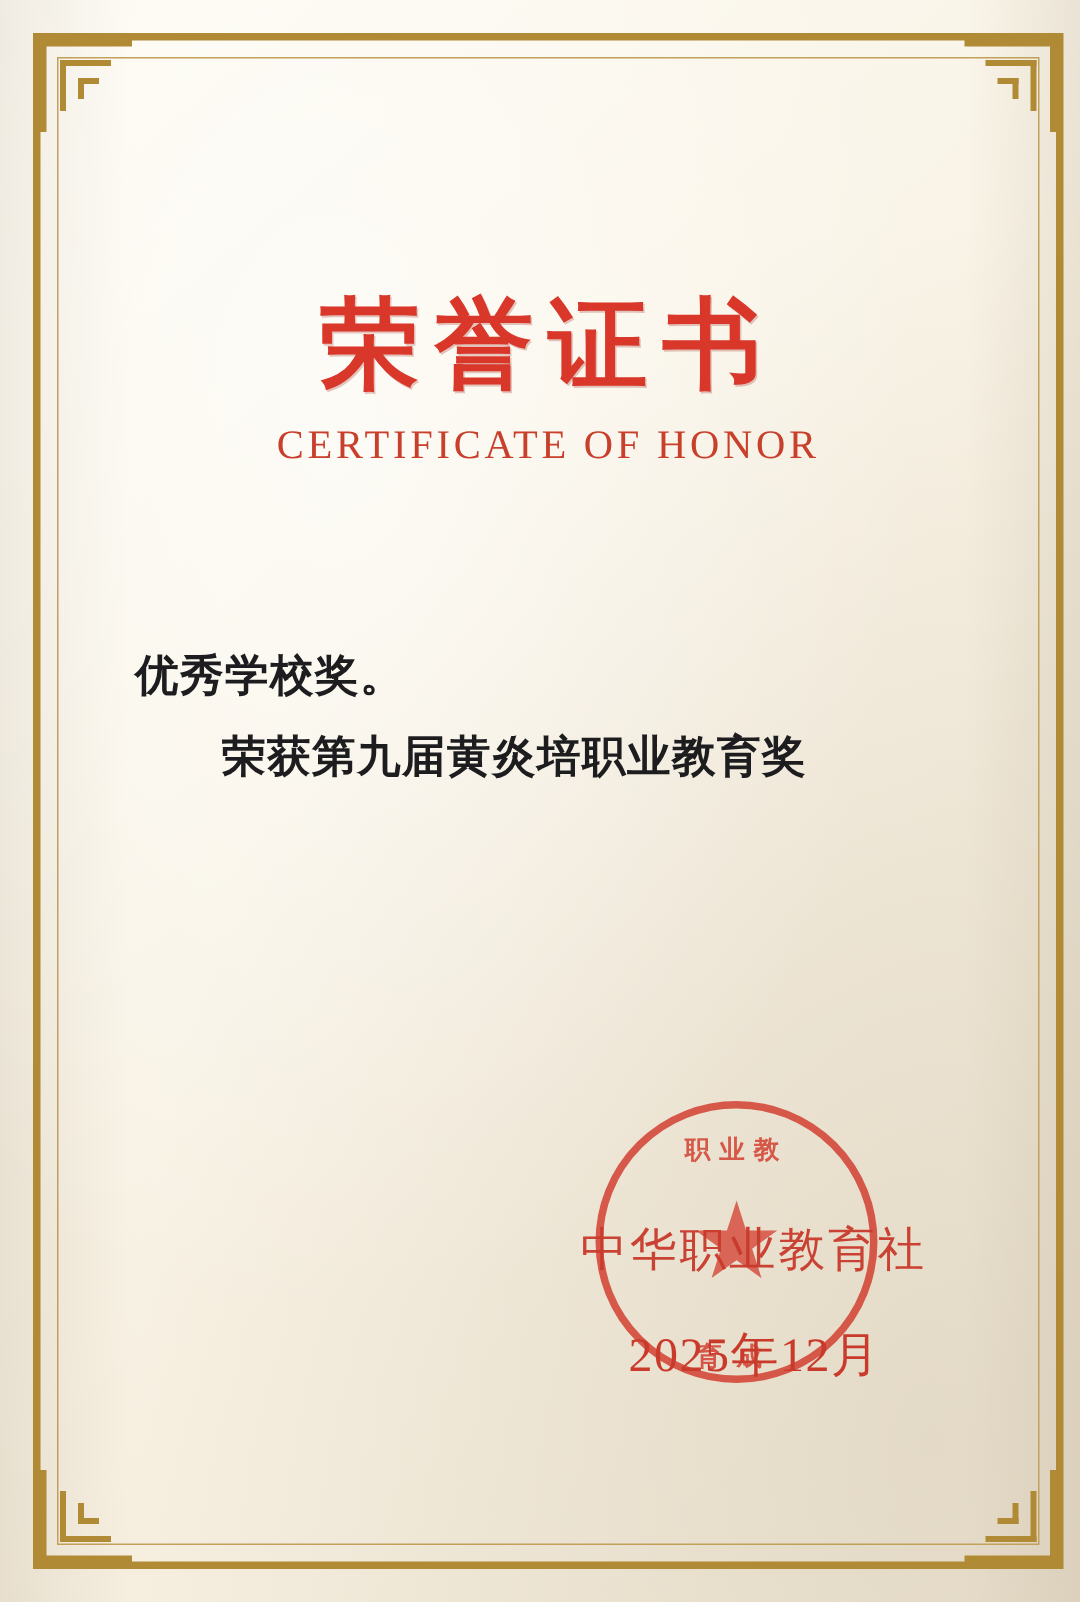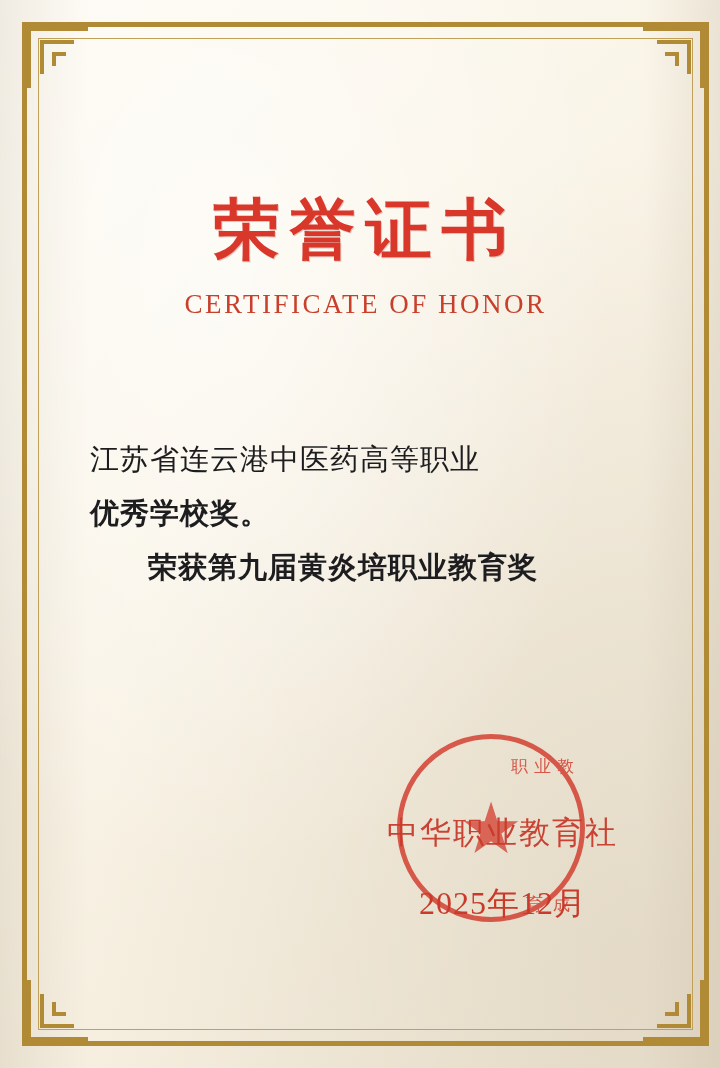--- a/index.html
+++ b/index.html
@@ -87,21 +87,21 @@
     margin-top: 125px;
     text-align: center;
     color: #d8372a;
     font-size: 66px;
     letter-spacing: 10px;
     font-weight: 700;
     font-family: "DejaVu Serif", "Liberation Serif", serif;
     text-shadow: 1px 1px 0 rgba(150,30,20,0.25);
   }
   .title-en {
-    margin-top: 14px;
+    margin-top: 6px;
     text-align: center;
     color: #c8402c;
     font-size: 27px;
     letter-spacing: 2.5px;
     font-family: "Liberation Serif", "DejaVu Serif", serif;
   }
   .body-text {
     margin-top: 112px;
     padding: 0 28px 0 30px;
     color: #1d1d1f;
@@ -140,25 +140,25 @@
     transform: translate(-50%, -50%);
     font-size: 62px;
     color: #d23a2c;
     line-height: 1;
     opacity: 0.9;
   }
   .seal .arc-top, .seal .arc-bottom {
     position: absolute;
     left: 0;
     width: 100%;
-    text-align: right;
+    text-align: center;
     color: #d23a2c;
     font-size: 17px;
     letter-spacing: 6px;
-    font-weight: 400;
+    font-weight: 700;
   }
   .seal .arc-top { top: 16px; }
   .seal .arc-bottom { bottom: 1px; letter-spacing: 10px; }
   .issuer {
     position: absolute;
     left: 12px;
     top: 78px;
     width: 316px;
     color: #c93a2b;
     font-size: 31px;
@@ -215,21 +215,20 @@
       <i class="v2"></i>
       <i class="h3"></i>
       <i class="v3"></i>
   </div>
 
   <div class="content">
     <div class="title-cn">荣誉证书</div>
     <div class="title-en">CERTIFICATE OF HONOR</div>
 
     <div class="body-text">
-      <div class="line">江苏省连云港中医药高等职业</div>
       <div class="line bold">优秀学校奖。</div>
       <div class="line indent bold">荣获第九届黄炎培职业教育奖</div>
     </div>
   </div>
 
   <div class="sign-block">
     <div class="seal">
       <div class="arc-top">职业教</div>
       <div class="star">★</div>
       <div class="arc-bottom">育成</div>

